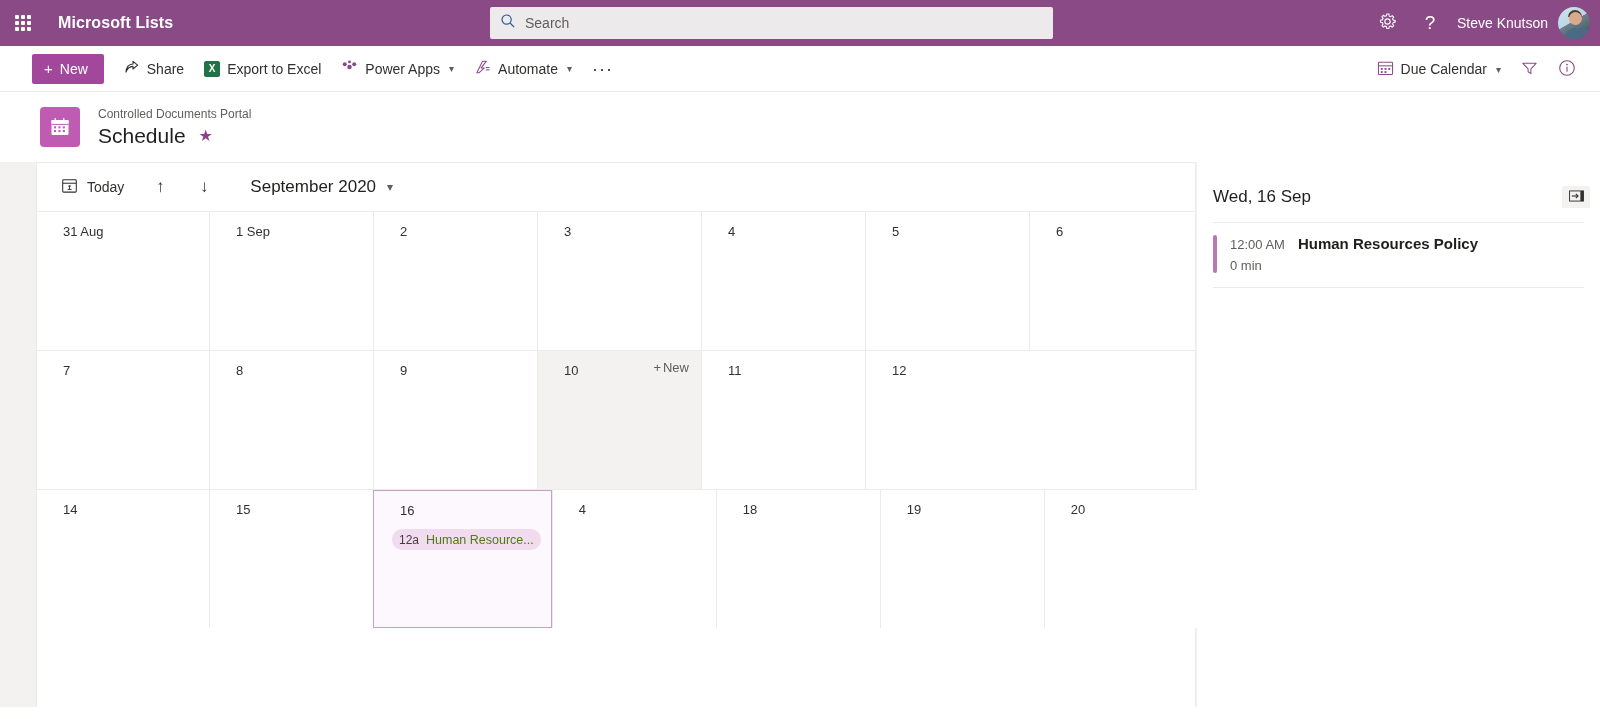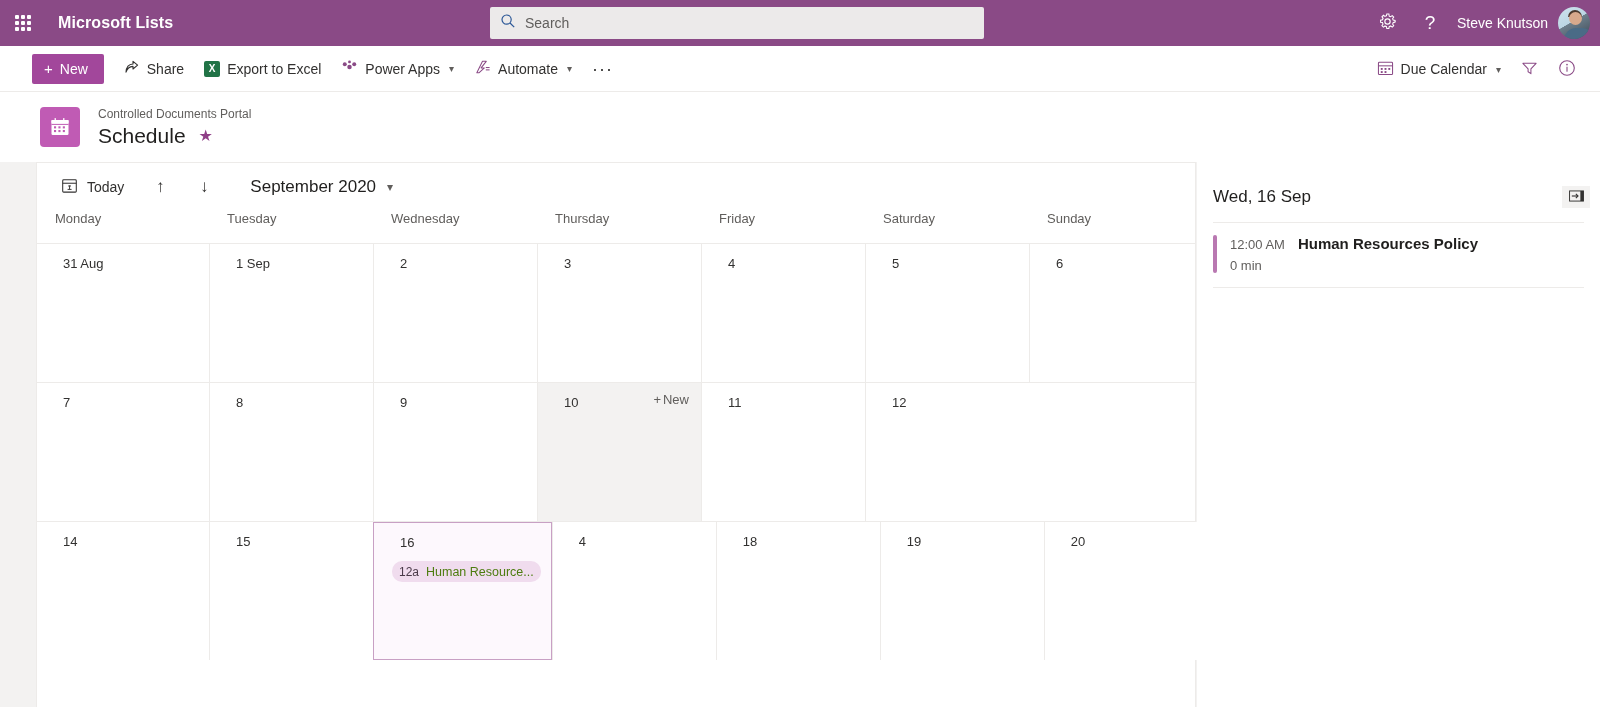--- a/index.html
+++ b/index.html
@@ -24,21 +24,21 @@
     display: grid; grid-template-columns: repeat(3, 4px);
     grid-template-rows: repeat(3, 4px); gap: 2px;
   }
   .waffle-grid i { background: #ffffff; display: block; width: 4px; height: 4px; border-radius: 1px; }
   .suite-brand {
     color: #ffffff; font-size: 16px; font-weight: bold;
     margin-left: 12px; letter-spacing: .1px; cursor: pointer;
   }
   .search-wrap {
     position: absolute; left: 490px; top: 7px;
-    width: 494px; height: 32px;
+    width: 563px; height: 32px;
     background: #eceaea; border-radius: 2px;
     display: flex; align-items: center; padding: 0 10px;
   }
   .search-wrap svg { flex: 0 0 auto; }
   .search-input {
     border: 0; outline: 0; background: transparent;
     font-family: "Liberation Sans", sans-serif;
     font-size: 14px; color: #484644; margin-left: 9px; width: 100%;
   }
   .search-input::placeholder { color: #605e5c; }
@@ -387,29 +387,20 @@
       </div>
       <div class="arrow-btn">
         <span>↓</span>
       </div>
       <div class="month-btn">
         <span>September 2020</span>
         <span class="chev">▾</span>
       </div>
     </div>
 
-    <div class="dow-row">
-      <div class="dow">Monday</div>
-      <div class="dow">Tuesday</div>
-      <div class="dow">Wednesday</div>
-      <div class="dow">Thursday</div>
-      <div class="dow">Friday</div>
-      <div class="dow">Saturday</div>
-      <div class="dow">Sunday</div>
-    </div>
 
     <div id="weeks-container">
         <div class="week-row">
           <div class="day-cell"><span class="day-num">31 Aug</span></div>
           <div class="day-cell"><span class="day-num">1 Sep</span></div>
           <div class="day-cell"><span class="day-num">2</span></div>
           <div class="day-cell"><span class="day-num">3</span></div>
           <div class="day-cell"><span class="day-num">4</span></div>
           <div class="day-cell"><span class="day-num">5</span></div>
           <div class="day-cell"><span class="day-num">6</span></div>

